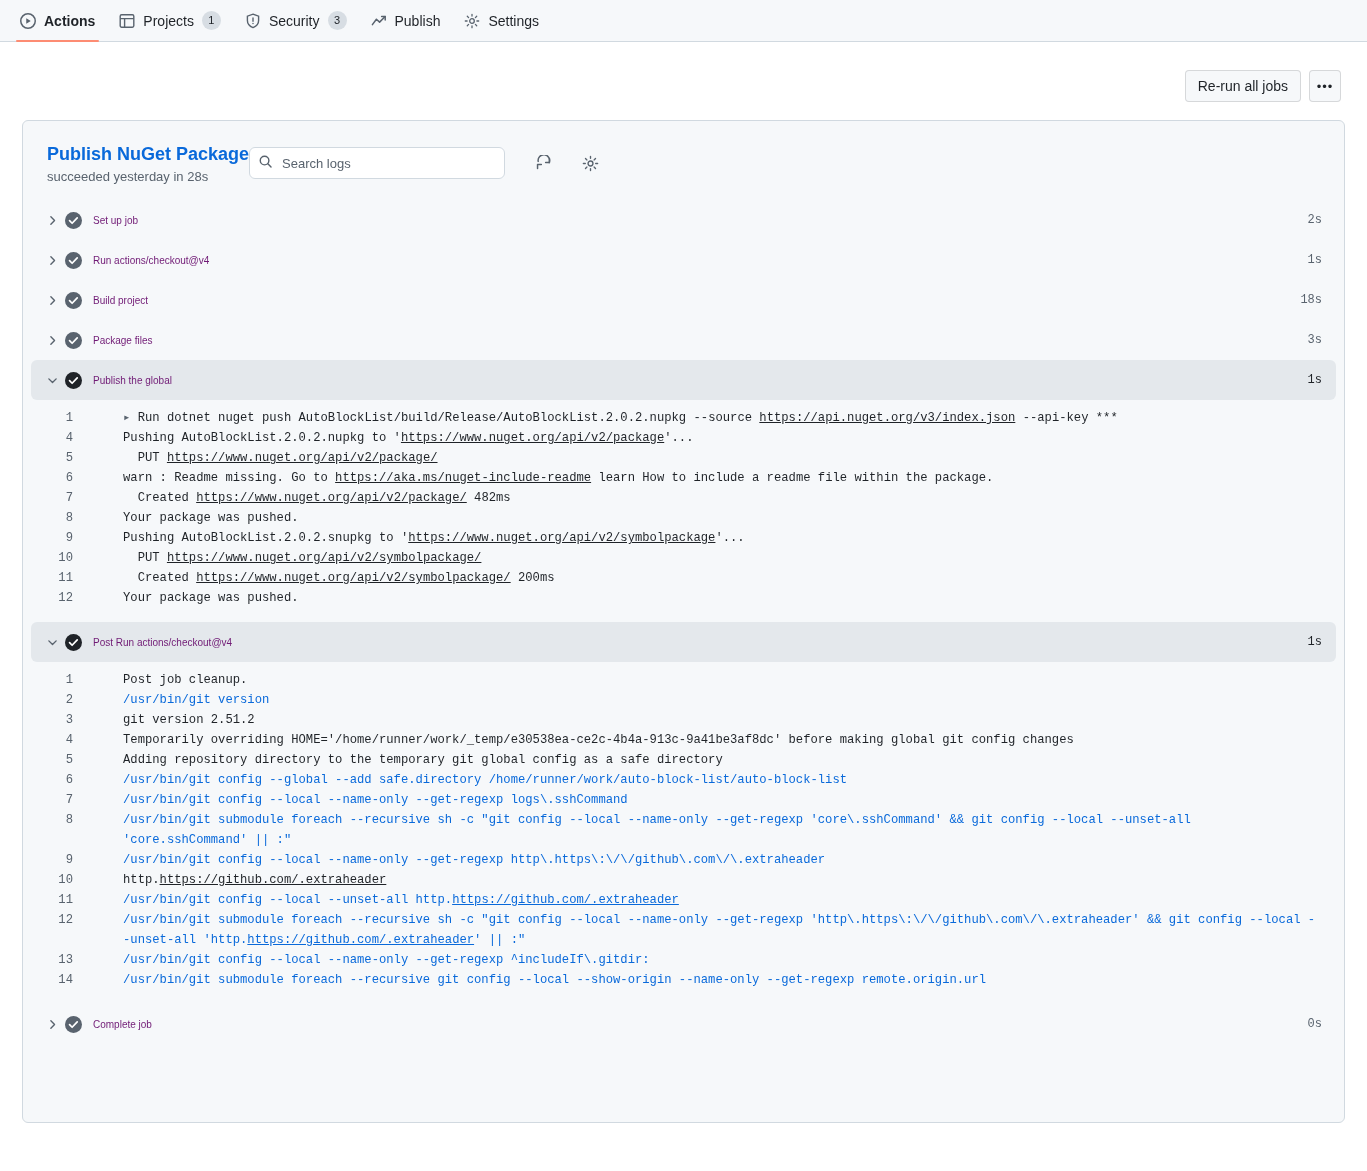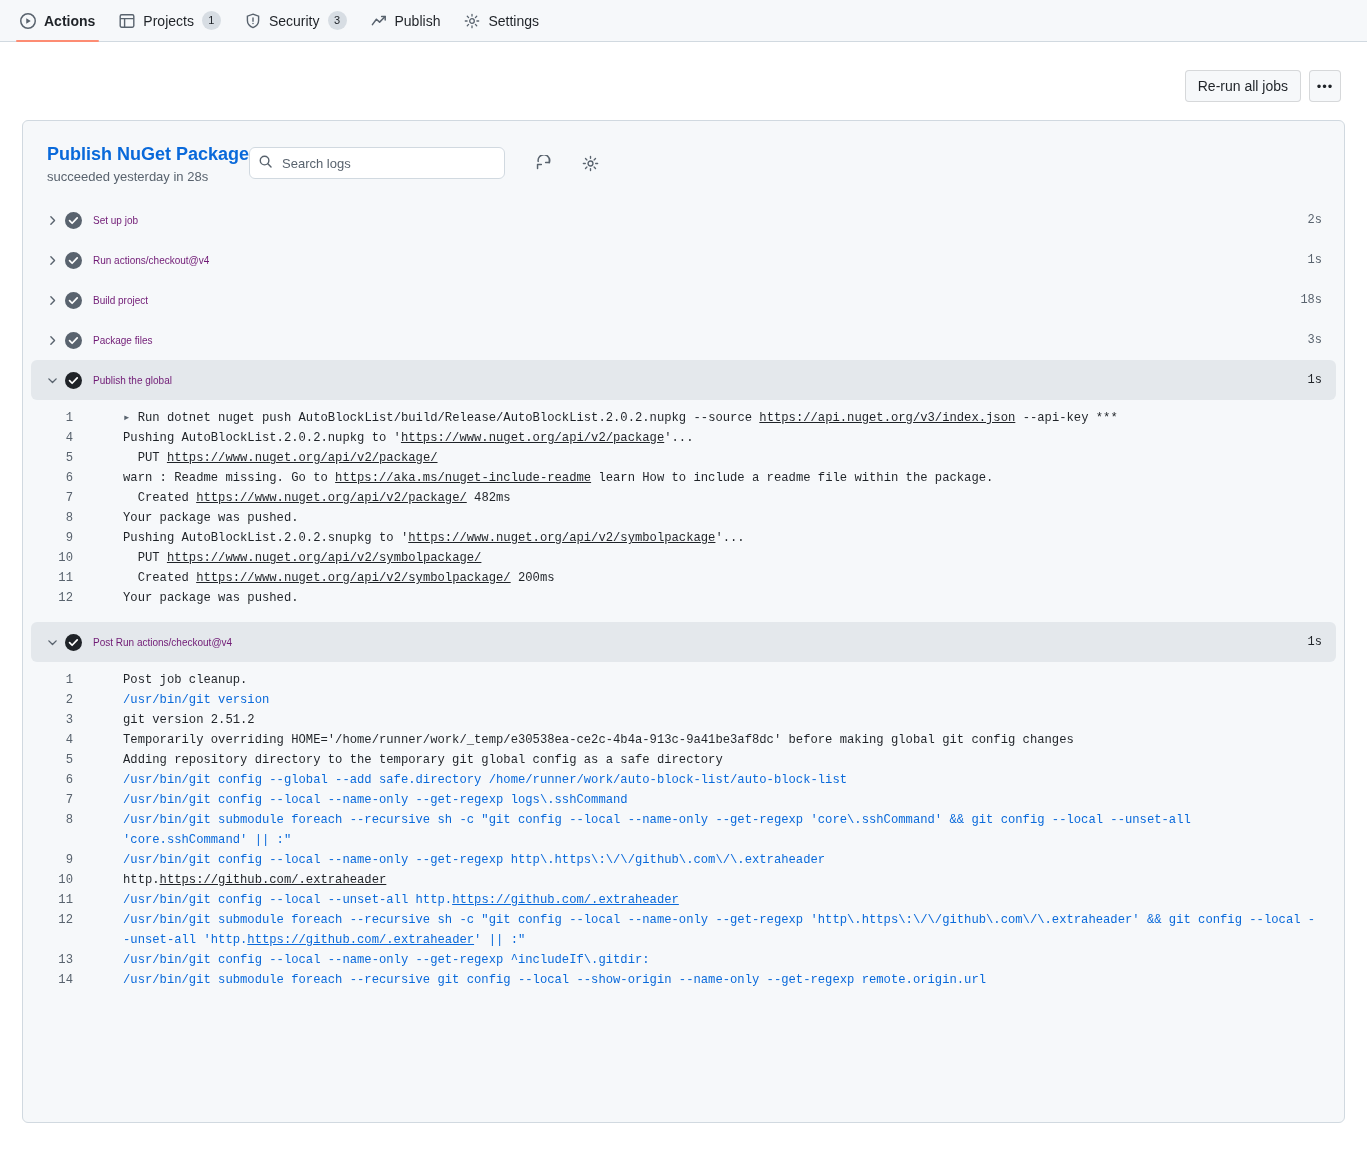--- a/index.html
+++ b/index.html
@@ -412,15 +412,30 @@
         <div class="log-line"><span class="ln">7</span><span class="lt"><span class="cmd">/usr/bin/git config --local --name-only --get-regexp logs\.sshCommand</span></span></div>
         <div class="log-line"><span class="ln">8</span><span class="lt"><span class="cmd">/usr/bin/git submodule foreach --recursive sh -c "git config --local --name-only --get-regexp 'core\.sshCommand' &amp;&amp; git config --local --unset-all 'core.sshCommand' || :"</span></span></div>
         <div class="log-line"><span class="ln">9</span><span class="lt"><span class="cmd">/usr/bin/git config --local --name-only --get-regexp http\.https\:\/\/github\.com\/\.extraheader</span></span></div>
         <div class="log-line"><span class="ln">10</span><span class="lt">http.<span class="lnk">https://github.com/.extraheader</span></span></div>
         <div class="log-line"><span class="ln">11</span><span class="lt"><span class="cmd">/usr/bin/git config --local --unset-all http.<span class="lnk">https://github.com/.extraheader</span></span></span></div>
         <div class="log-line"><span class="ln">12</span><span class="lt"><span class="cmd">/usr/bin/git submodule foreach --recursive sh -c "git config --local --name-only --get-regexp 'http\.https\:\/\/github\.com\/\.extraheader' &amp;&amp; git config --local --unset-all 'http.<span class="lnk">https://github.com/.extraheader</span>' || :"</span></span></div>
         <div class="log-line"><span class="ln">13</span><span class="lt"><span class="cmd">/usr/bin/git config --local --name-only --get-regexp ^includeIf\.gitdir:</span></span></div>
         <div class="log-line"><span class="ln">14</span><span class="lt"><span class="cmd">/usr/bin/git submodule foreach --recursive git config --local --show-origin --name-only --get-regexp remote.origin.url</span></span></div>
       </div>
 
+    <div class="step-row">
+      <span class="chev">
+        <svg width="13" height="13" viewBox="0 0 16 16" fill="none" stroke="currentColor" stroke-width="1.7" stroke-linecap="round" stroke-linejoin="round">
+            <path d="M6 3.5L10.5 8 6 12.5"></path>
+          </svg>
+      </span>
+      <span class="status-ico">
+        <svg width="17" height="17" viewBox="0 0 16 16">
+            <circle cx="8" cy="8" r="8" fill="#59636e"></circle>
+            <path d="M4.3 8.2l2.4 2.4 4.8-5.1" fill="none" stroke="#ffffff" stroke-width="1.6" stroke-linecap="round" stroke-linejoin="round"></path>
+          </svg>
+      </span>
+      <span class="step-name">Complete job</span>
+      <span class="step-time">0s</span>
+    </div>
 
   </div>
 </div>
 
 </body></html>

